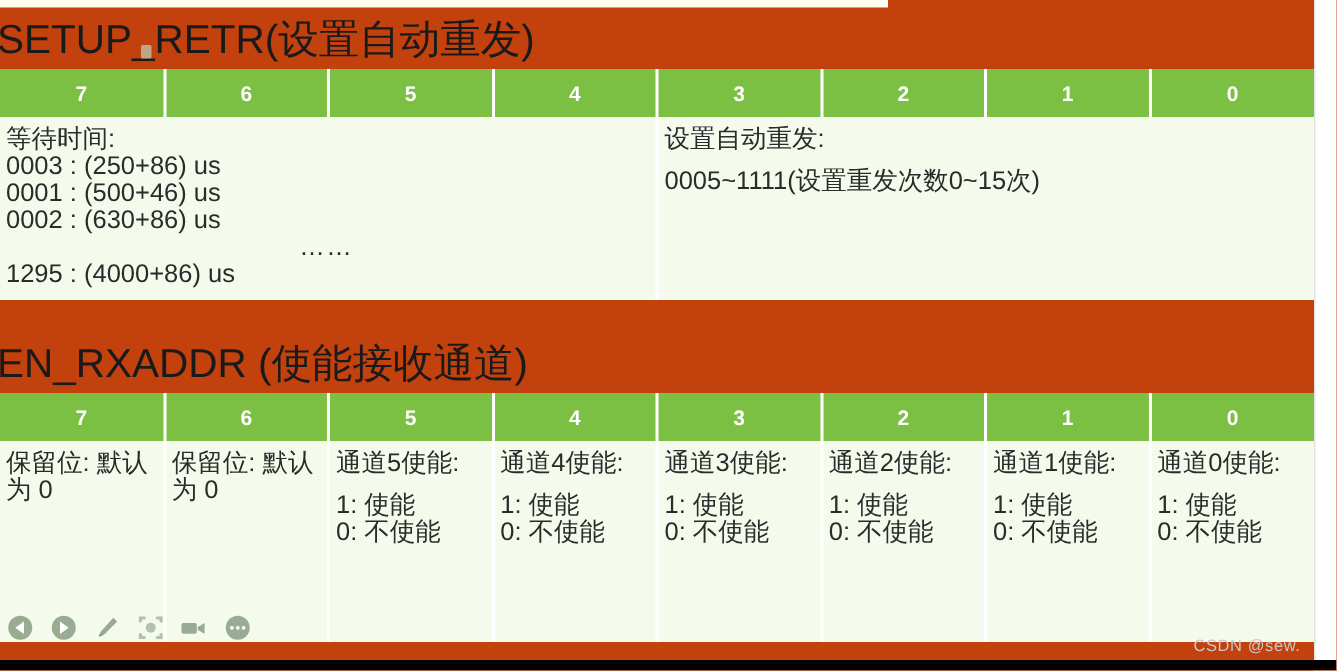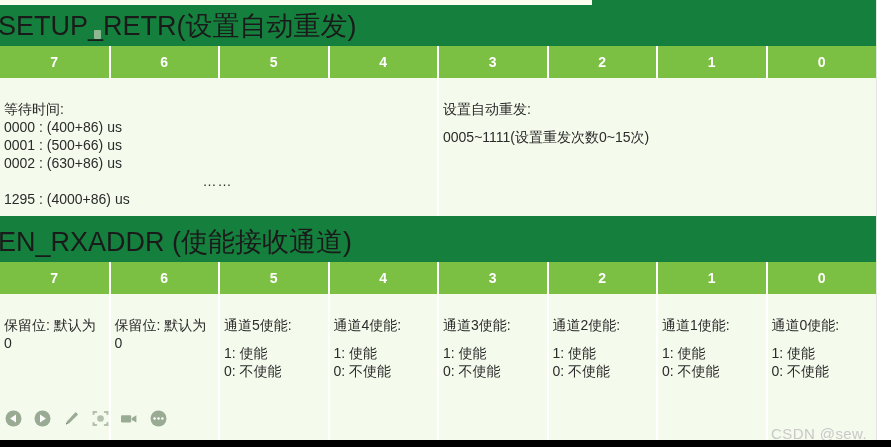--- a/index.html
+++ b/index.html
@@ -14,21 +14,21 @@
     overflow: hidden;
     font-family: "Liberation Sans", "DejaVu Sans", sans-serif;
     position: relative;
   }
 
   .page {
     position: absolute;
     left: 0; top: 0;
     width: 891px;
     height: 447px;
-    background: #15803d;
+    background: #c2410c;
     overflow: hidden;
   }
 
   
   .top-clip {
     position: absolute;
     left: 0; top: 0;
     width: 592px;
     height: 5px;
     background: #fdfdf0;
@@ -79,25 +79,25 @@
     padding: 0;
     border-right: 2px solid #ffffff;
     border-bottom: 0;
     vertical-align: middle;
   }
   table.bitfield thead th:last-child { border-right: 0; }
 
   table.bitfield tbody td {
     background: #f4faec;
     color: #2b2b2b;
-    font-size: 14px;
+    font-size: 17px;
     line-height: 18px;
     text-align: left;
     vertical-align: top;
-    padding: 22px 6px 8px 4px;
+    padding: 6px 6px 8px 4px;
     border-right: 2px solid #ffffff;
     word-break: break-word;
   }
   table.bitfield tbody td:last-child { border-right: 0; }
 
   .t1 tbody td { height: 96px; }
   .t2 tbody td { height: 120px; margin-top: 32px; }
 
   .cell-line { display: block; white-space: pre-wrap; }
   .cell-line.ellipsis { text-align: center; letter-spacing: 1px; }
@@ -120,21 +120,21 @@
     align-items: center;
     justify-content: center;
     cursor: pointer;
   }
   .tb-btn svg { display: block; }
 
   .watermark {
     position: absolute;
     right: 24px;
     top: 425px;
-    font-size: 15px;
+    font-size: 11px;
     color: #c9c9c9;
     letter-spacing: 0.4px;
     white-space: nowrap;
   }
 
   .bottom-bar {
     position: absolute;
     left: 0;
     top: 440px;
     width: 891px;
@@ -182,22 +182,22 @@
           <th>3</th>
           <th>2</th>
           <th>1</th>
           <th>0</th>
         </tr>
       </thead>
       <tbody>
         <tr>
           <td colspan="4">
               <span class="cell-line">等待时间:</span>
-              <span class="cell-line">0000 : (400+86) us</span>
-              <span class="cell-line">0001 : (500+66) us</span>
+              <span class="cell-line">0003 : (250+86) us</span>
+              <span class="cell-line">0001 : (500+46) us</span>
               <span class="cell-line">0002 : (630+86) us</span>
               <span class="cell-line ellipsis">……</span>
               <span class="cell-line">1295 : (4000+86) us</span>
             </td>
           <td colspan="4">
               <span class="cell-line">设置自动重发:</span>
               <span class="cell-line blank">&nbsp;</span>
               <span class="cell-line">0005~1111(设置重发次数0~15次)</span>
             </td>
         </tr>

